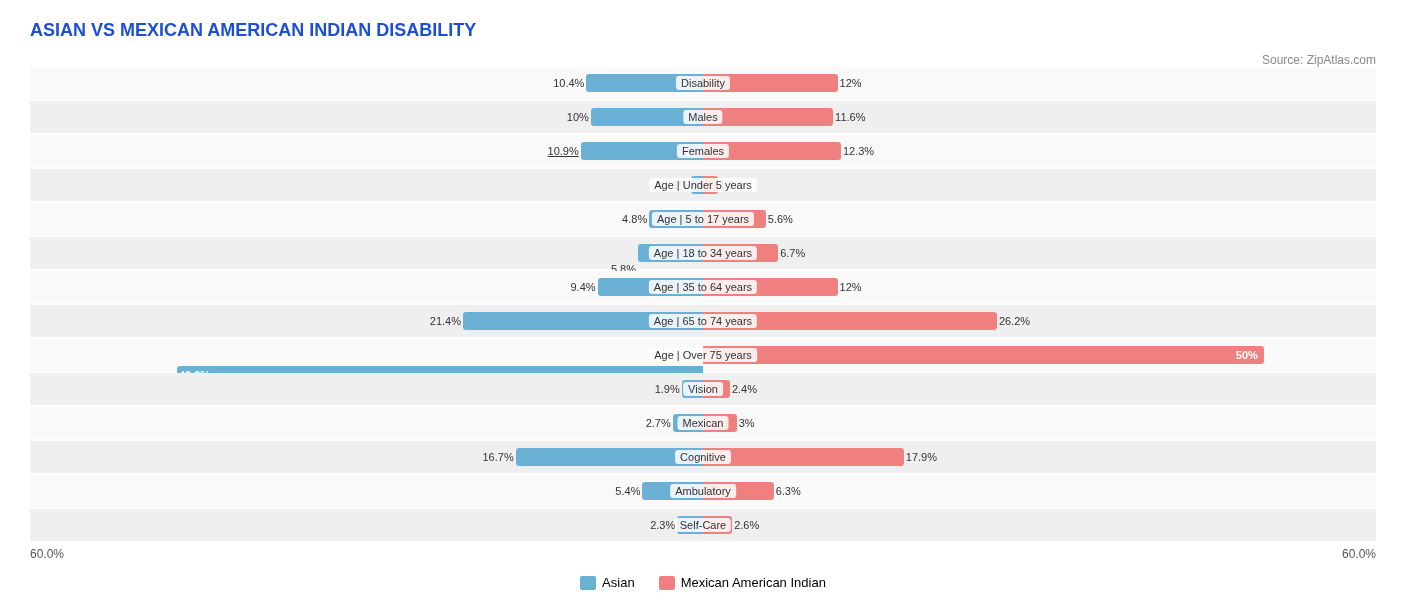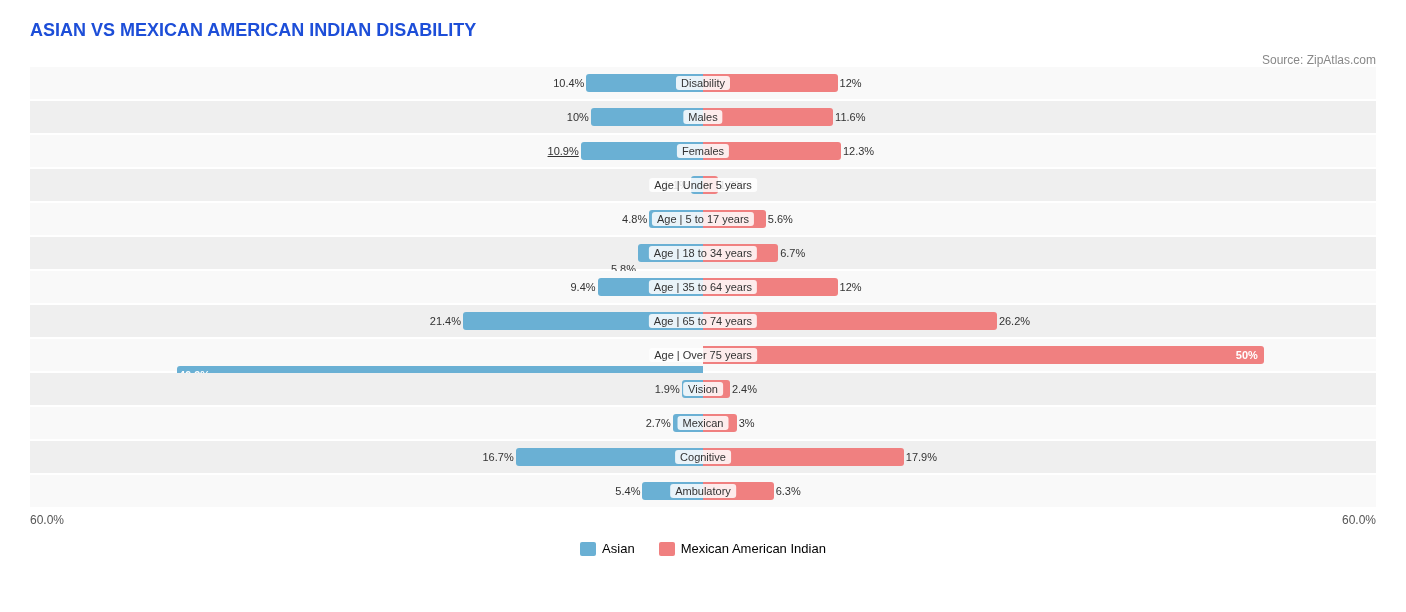--- a/index.html
+++ b/index.html
@@ -223,20 +223,29 @@
     </div>
     <div class="row">
       <div class="bar-container">
         <span style="font-size: 11px; color: rgb(51, 51, 51); white-space: nowrap; position: absolute; right: calc(54.5% + 2px);">5.4%</span>
         <span style="font-size: 11px; color: rgb(51, 51, 51); white-space: nowrap; position: absolute; left: calc(55.25% + 2px);">6.3%</span>
         <div class="left-bar" style="width: 4.5%;"></div>
         <div class="right-bar" style="width: 5.25%;"></div>
         <span class="label-center">Ambulatory</span>
       </div>
     </div>
+    <div class="row">
+      <div class="bar-container">
+        <span style="font-size: 11px; color: rgb(51, 51, 51); white-space: nowrap; position: absolute; right: calc(51.9167% + 2px);">2.3%</span>
+        <span style="font-size: 11px; color: rgb(51, 51, 51); white-space: nowrap; position: absolute; left: calc(52.1667% + 2px);">2.6%</span>
+        <div class="left-bar" style="width: 1.91667%;"></div>
+        <div class="right-bar" style="width: 2.16667%;"></div>
+        <span class="label-center">Self-Care</span>
+      </div>
+    </div>
   </div>
 
 <div class="axis-labels">
   <span>60.0%</span>
   <span>60.0%</span>
 </div>
 
 <div class="legend" id="legend">
 <div class="legend-item">
       <div class="legend-box" style="background: rgb(106, 176, 212);"></div>

